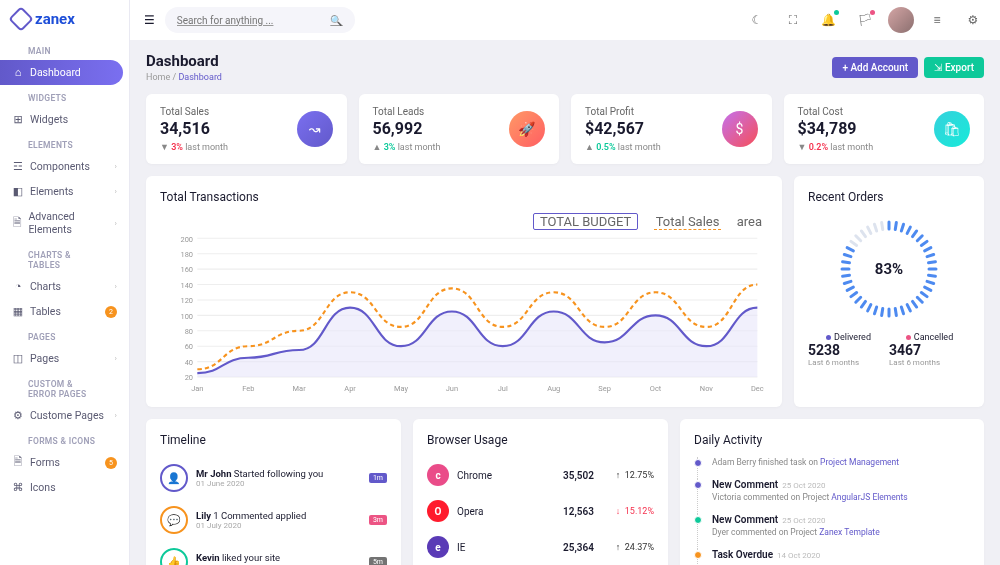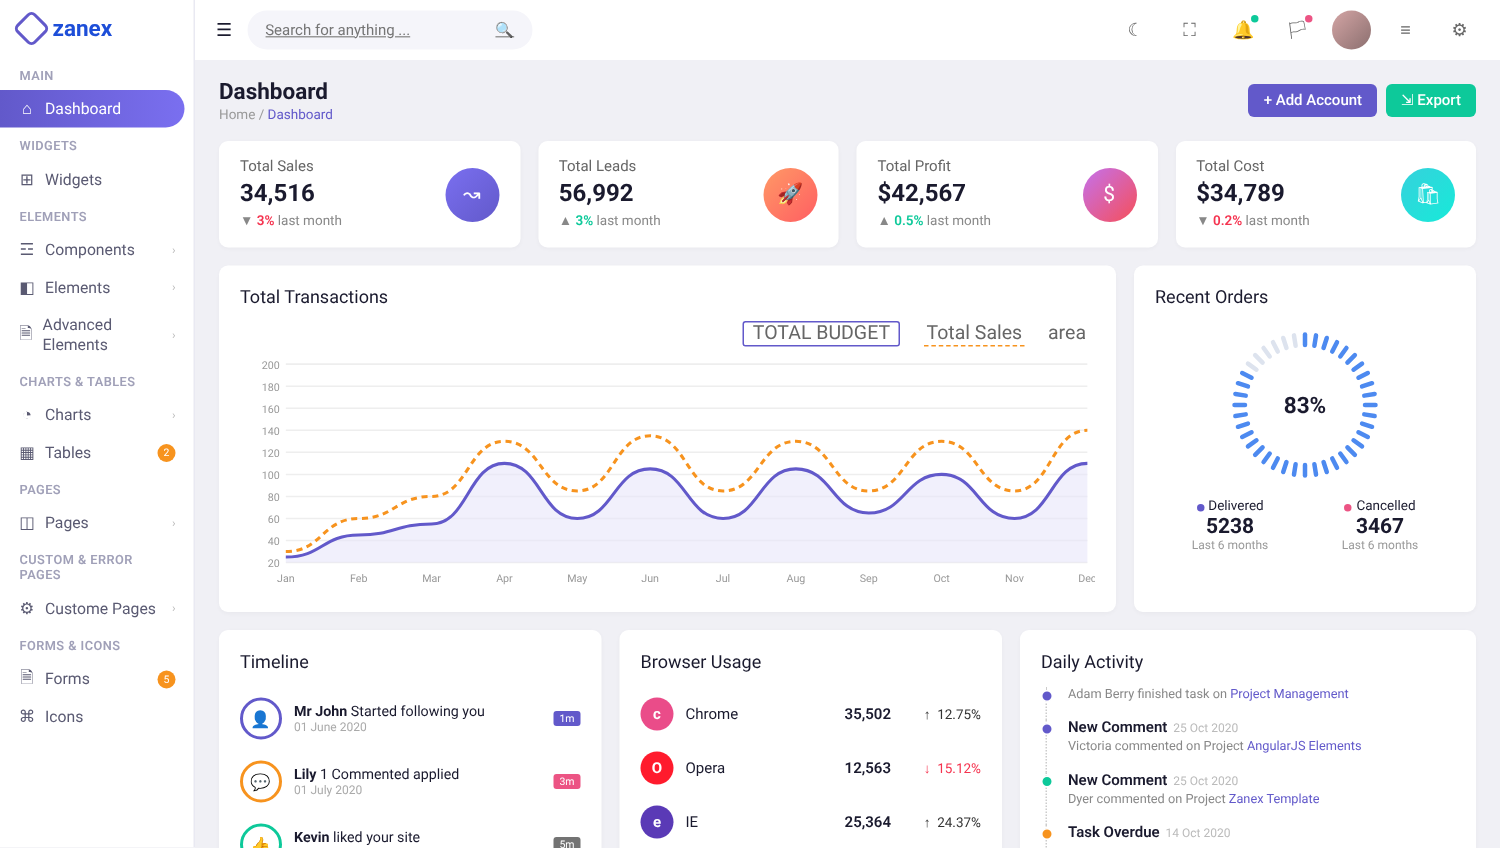--- a/index.html
+++ b/index.html
@@ -1,21 +1,21 @@
 <!DOCTYPE html>
 <html><head>
 <meta charset="utf-8">
 <style>
 * { margin:0; padding:0; box-sizing:border-box; font-family:-apple-system,BlinkMacSystemFont,"Segoe UI",Roboto,sans-serif; }
 body { background:#f0f0f5; color:#1a1a2e; font-size:12px; width:1000px; height:565px; overflow:hidden; }
 .app { display:flex; width:100%; height:100%; }
 .sidebar { width:130px; background:#fff; border-right:1px solid #e9e9f2; display:flex; flex-direction:column; }
 .logo { display:flex; align-items:center; gap:5px; padding:10px 12px; font-weight:700; font-size:15px; color:#1d4ed8; }
 .logo-icon { width:18px; height:18px; border:2px solid #6259ca; border-radius:4px; transform:rotate(45deg); }
-.side-section { font-size:8.5px; font-weight:600; color:#a0a0b8; padding:8px 13px 4px; letter-spacing:0.3px; }
+.side-section { font-size:8.5px; font-weight:600; color:#a0a0b8; padding:8px 28px 4px; letter-spacing:0.3px; }
 .side-item { display:flex; align-items:center; gap:6px; padding:6px 12px; font-size:10.5px; color:#5a5a72; cursor:pointer; position:relative; }
 .side-item.active { background:linear-gradient(90deg,#6259ca,#7a6ff0); color:#fff; border-radius:0 20px 20px 0; margin-right:6px; }
 .side-item .chev { margin-left:auto; font-size:8px; color:#bbb; }
 .side-item .badge { margin-left:auto; background:#f7931e; color:#fff; border-radius:50%; width:12px; height:12px; font-size:7px; display:flex; align-items:center; justify-content:center; }
 .side-icon { width:12px; height:12px; display:inline-flex; align-items:center; justify-content:center; font-size:11px; }
 .main { flex:1; display:flex; flex-direction:column; overflow:hidden; }
 .topbar { background:#fff; height:40px; display:flex; align-items:center; padding:0 14px; gap:10px; }
 .hamburger { cursor:pointer; }
 .search { flex:0 0 190px; background:#f5f5fa; border-radius:20px; height:26px; display:flex; align-items:center; padding:0 12px; color:#999; font-size:10px;text-decoration:underline; }
 .search input { border:none; background:transparent; flex:1; outline:none; font-size:10px; }
@@ -41,24 +41,24 @@
 .stat-change .pct { font-weight:600; }
 .stat-change.up .pct { color:#0dc99a; }
 .stat-change.down .pct { color:#f5334f; }
 .stat-icon { width:36px; height:36px; border-radius:50%; display:flex; align-items:center; justify-content:center; color:#fff; font-size:14px; }
 .row2 { display:flex; gap:12px; margin-bottom:12px; }
 .chart-card { flex:1; background:#fff; border-radius:6px; padding:14px; box-shadow:0 1px 3px rgba(0,0,0,0.03); }
 .card-title { font-size:12px; font-weight:400; margin-bottom:10px; }
 .chart-wrap { position:relative; height:160px; }
 .chart-legend { text-align:right; font-size:13px; color:#666; margin-bottom:4px; }
 .chart-legend span { margin:0 6px; }
-.orders-card { width:228px; background:#fff; border-radius:6px; padding:14px; box-shadow:0 1px 3px rgba(0,0,0,0.03); }
+.orders-card { width:190px; background:#fff; border-radius:6px; padding:14px; box-shadow:0 1px 3px rgba(0,0,0,0.03); }
 .gauge { position:relative; width:110px; height:110px; margin:8px auto; }
 .gauge-pct { position:absolute; top:50%; left:50%; transform:translate(-50%,-50%); font-size:15px; font-weight:700; }
-.orders-stats { display:flex; text-align:center; margin-top:6px; }
+.orders-stats { display:flex; margin-top:6px; }
 .orders-stats > div { flex:1; }
 .ostat-label { font-size:9px; display:flex; align-items:center; justify-content:center; gap:3px; }
 .ostat-label::before { content:''; width:5px; height:5px; border-radius:50%; }
 .ostat-label.d::before { background:#6259ca; }
 .ostat-label.c::before { background:#ec5484; }
 .ostat-value { font-size:14px; font-weight:700; }
 .ostat-sub { font-size:8px; color:#999; }
 .row3 { display:flex; gap:12px; }
 .card { background:#fff; border-radius:6px; padding:14px; box-shadow:0 1px 3px rgba(0,0,0,0.03); }
 .timeline-card { width:255px; }

